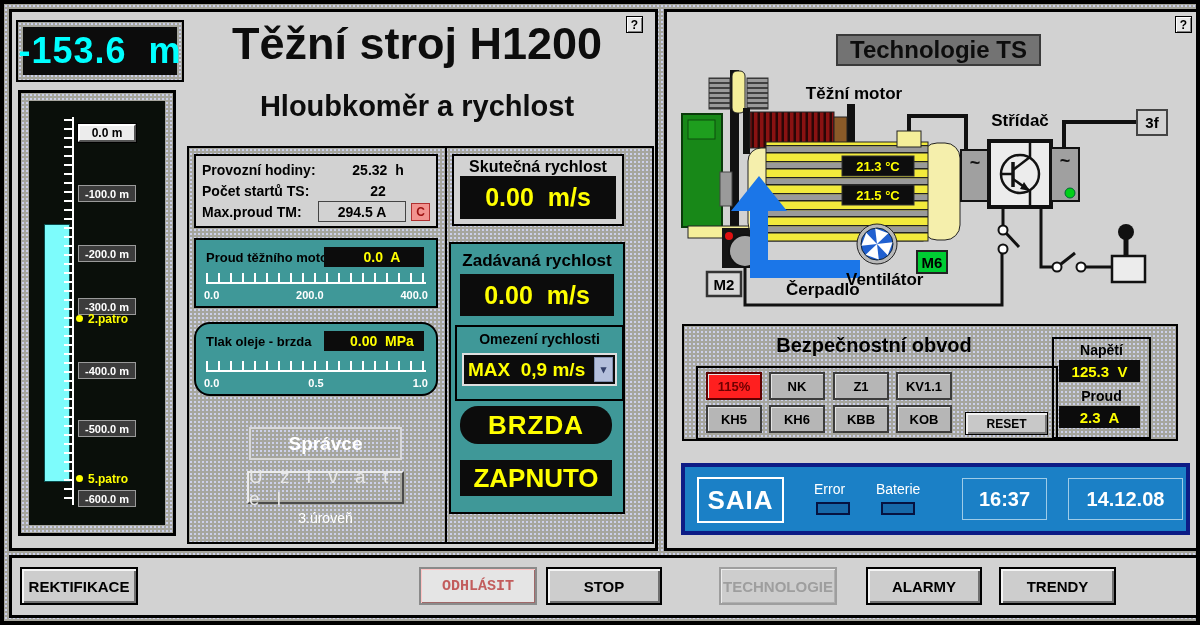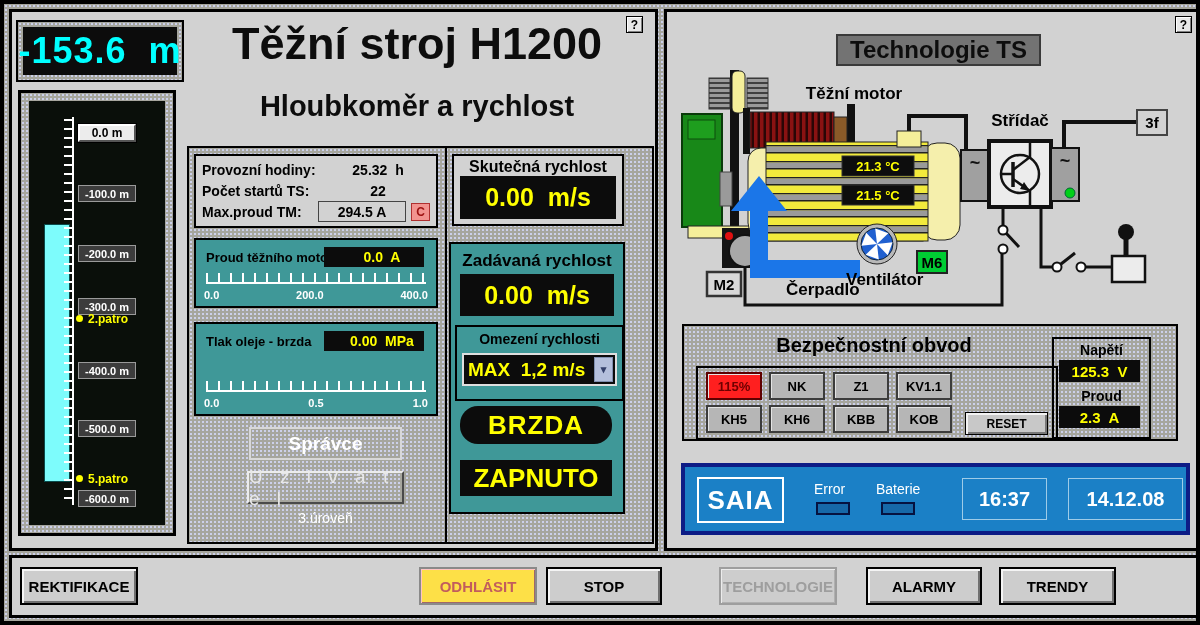--- a/index.html
+++ b/index.html
@@ -86,21 +86,21 @@
     font-size:26px;font-weight:bold;letter-spacing:1px;display:flex;align-items:center;justify-content:center;}
   .plclab{position:absolute;color:#fff;font-size:14px;}
   .plcind{position:absolute;width:34px;height:13px;background:#1668a8;border:2px solid #051240;box-sizing:border-box;}
   .clockbox{position:absolute;border:1px solid #9ecCEA;border:1px solid #9ecce8;color:#fff;font-size:20px;font-weight:bold;
     display:flex;align-items:center;justify-content:center;}
   
   .toolbar{left:5px;top:551px;width:1190px;height:63px;background:#d2d2d2;border:3px solid #000;}
   .tbtn{position:absolute;top:9px;height:38px;background:#cdcdcd;border:2px solid #000;
     box-shadow:inset 2px 2px 0 #f4f4f4,inset -2px -2px 0 #707070;color:#000;font-size:15px;font-weight:bold;
     display:flex;align-items:center;justify-content:center;cursor:pointer;box-sizing:border-box;}
-  .tbtn.logout{background:#fde047;color:#c25d5d;border-color:#8a8a8a;box-shadow:inset 1px 1px 0 #ffc4c4,inset -1px -1px 0 #a06868;}
+  .tbtn.logout{background:#e5e5e5;color:#c25d5d;border-color:#8a8a8a;box-shadow:inset 1px 1px 0 #ffc4c4,inset -1px -1px 0 #a06868;font-family:Liberation Mono, monospace;}
   .tbtn.disabled{color:#9e9e9e;border-color:#9e9e9e;box-shadow:inset 1px 1px 0 #ececec,inset -1px -1px 0 #b0b0b0;cursor:default;}
   svg text{font-family:"Liberation Sans",sans-serif;}
 </style>
 </head>
 <body>
 
 <div id="screen">
 
   <div class="p panel" style="left:5px;top:5px;width:649px;height:542px;">
 
@@ -153,21 +153,21 @@
         <div class="glab">Proud těžního motoru</div>
         <div class="disp gdisp">0.0  A</div>
         <div class="gticks"></div>
         <div class="gnums">
           <span>0.0</span>
           <span>200.0</span>
           <span>400.0</span>
         </div>
       </div>
 
-      <div class="p gaugebox" style="top:174px;height:94px;">
+      <div class="p gaugebox" style="top:174px;height:74px;border-radius:16px;">
         <div class="glab">Tlak oleje - brzda</div>
         <div class="disp gdisp">0.00  MPa</div>
         <div class="gticks"></div>
         <div class="gnums">
           <span>0.0</span>
           <span>0.5</span>
           <span>1.0</span>
         </div>
       </div>
 
@@ -181,21 +181,21 @@
         <div class="actlab">Skutečná rychlost</div>
         <div class="disp actdisp">0.00  m/s</div>
       </div>
 
       <div class="p teal setpanel">
         <div class="setlab">Zadávaná rychlost</div>
         <div class="disp setdisp">0.00  m/s</div>
         <div class="limitbox">
           <div class="limlab">Omezení rychlosti</div>
           <div class="dropdown">
-            <span>MAX  1,2 m/s</span>
+            <span>MAX  0,9 m/s</span>
             <span class="ddarrow">▾</span>
           </div>
         </div>
         <div class="disp brzda">BRZDA</div>
         <div class="disp zapnuto">ZAPNUTO</div>
       </div>
     </div>
   </div>
 
   <div class="p panel" style="left:660px;top:5px;width:535px;height:542px;">

